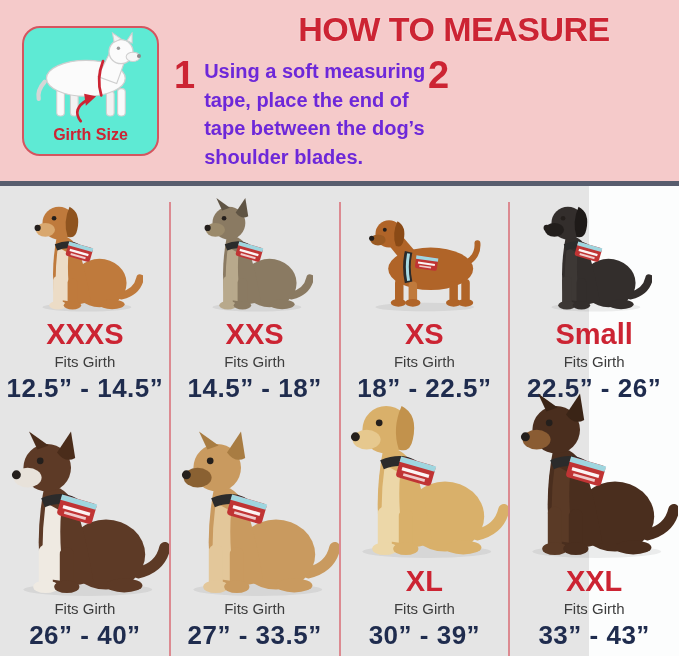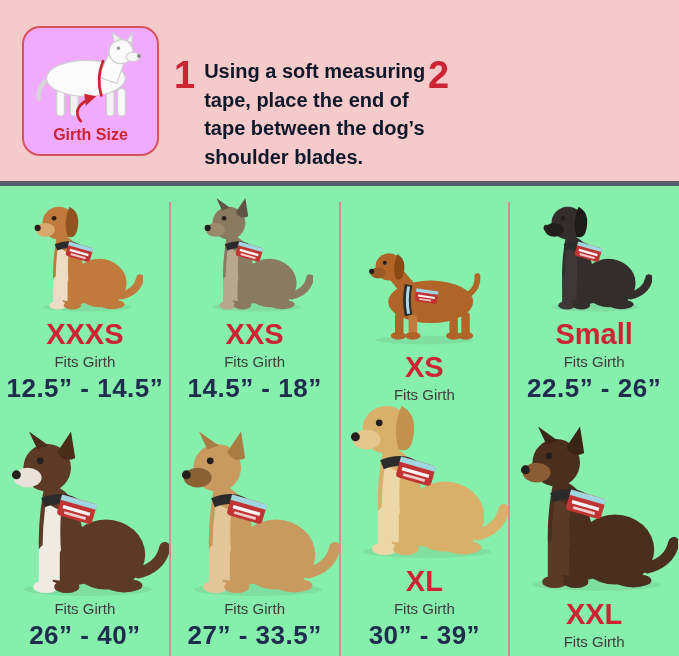--- a/index.html
+++ b/index.html
@@ -12,21 +12,21 @@
   }
   
   .header{
     position:relative;
     width:679px;height:181px;
     background:#f5caca;
   }
   .girth-card{
     position:absolute;left:22px;top:26px;
     width:137px;height:130px;
-    background:#f0abfc;
+    background:#5eead4;
     border:2px solid #d5555f;
     border-radius:18px;
     box-sizing:border-box;
     display:flex;flex-direction:column;align-items:center;
   }
   .girth-card svg{margin-top:4px;}
   .girth-label{
     color:#cc2433;font-weight:bold;font-size:16px;
     margin-top:-2px;
   }
@@ -41,26 +41,26 @@
     position:absolute;top:57px;
     display:flex;align-items:flex-start;
   }
   .step-1{left:174px;width:252px;}
   .step-2{left:428px;width:246px;}
   .step-num{
     color:#cc2433;font-size:38px;font-weight:bold;line-height:0.95;
     margin-right:9px;
   }
   .step-text{
-    color:#0f172a;font-size:20px;font-weight:bold;line-height:1.43;
+    color:#6d28d9;font-size:20px;font-weight:bold;line-height:1.43;
   }
   .header-bar{width:679px;height:5px;background:#585d6e;}
   
   .body{
-    position:relative;width:679px;height:470px;background:#86efac;
+    position:relative;width:589px;height:470px;background:#e5e5e5;
   }
   .divider{
     position:absolute;top:16px;bottom:0;width:2px;
     background:#dc8a91;
   }
   .div-1{left:169px;} .div-2{left:339px;} .div-3{left:508px;}
   .grid-row{
     position:absolute;left:0;width:679px;
     display:flex;
   }
@@ -171,20 +171,21 @@
         <ellipse cx="119" cy="29" rx="8" ry="5.5" fill="#f6f6f6" stroke="#cfcfcf" stroke-width="1.2"></ellipse>
         <circle cx="126" cy="28" r="2.4" fill="#8a8a8a"></circle>
         <circle cx="102" cy="19" r="2" fill="#9a9a9a"></circle>
         <path d="M84,34 Q76,54 82,74" stroke="#cc2433" stroke-width="3.2" fill="none" stroke-linecap="round"></path>
         <path d="M58,104 Q47,90 66,79" stroke="#cc2433" stroke-width="3.2" fill="none" stroke-linecap="round"></path>
         <polygon points="62,72 76,75 64,86" fill="#cc2433"></polygon>
       </svg>
       <div class="girth-label">Girth Size</div>
     </div>
 
+    <div class="title">HOW TO MEASURE</div>
 
     <div class="step step-1">
       <div class="step-num">1</div>
       <div class="step-text">Using a soft measuring tape, place the end of tape between the dog’s shoulder blades.</div>
     </div>
 
     <div class="step step-2">
       <div class="step-num">2</div>
     </div>
 
@@ -223,20 +224,21 @@
       </div>
 
       <div class="cell">
         <div class="dogwrap">
           <svg class="dog-r1-wide" viewBox="0 0 150 120" style="--body:#b06428;--chest:#c07a3c;--muzzle:#9a5a22;--earF:#8a4a16">
               <use href="#dog-stand"></use>
             </svg>
         </div>
         <div class="size-label">XS</div>
         <div class="fits">Fits Girth</div>
+        <div class="range">18” - 22.5”</div>
       </div>
 
       <div class="cell">
         <div class="dogwrap">
           <svg class="dog-r1" viewBox="0 0 120 120" style="--body:#332e2c;--chest:#3d3835;--muzzle:#221e1c;--earF:#1e1a18">
               <use href="#dog-sit"></use>
             </svg>
         </div>
         <div class="size-label">Small</div>
         <div class="fits">Fits Girth</div>
@@ -279,18 +281,19 @@
       </div>
 
       <div class="cell">
         <div class="dogwrap">
           <svg class="dog-r2" viewBox="0 0 120 120" style="--body:#4a2e1e;--chest:#5a3a26;--muzzle:#8a5c33;--earP:#3a2416">
               <use href="#dog-sit"></use>
             </svg>
         </div>
         <div class="size-label">XXL</div>
         <div class="fits">Fits Girth</div>
+        <div class="range">33” - 43”</div>
       </div>
 
     </div>
 
   </div>
 </div>
 
 </body></html>

